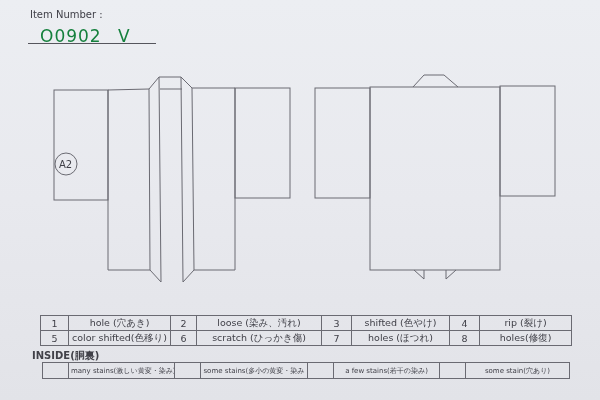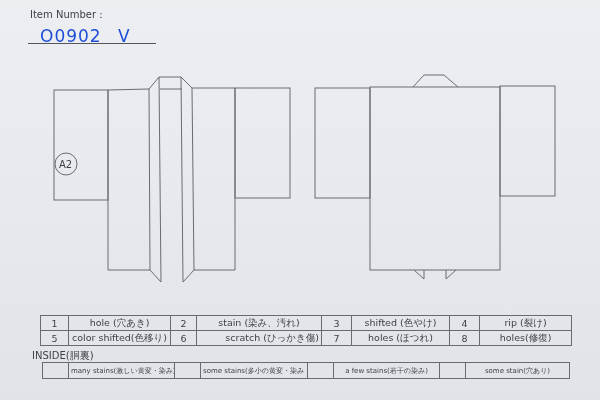--- a/index.html
+++ b/index.html
@@ -4,31 +4,31 @@
 <style>
   html, body { margin:0; padding:0; }
   body {
     width:600px; height:400px; overflow:hidden; position:relative;
     background: linear-gradient(180deg, #eceef2 0%, #e8e9ee 50%, #e2e3e8 100%);
     font-family: "DejaVu Sans", sans-serif;
     color:#3a3a42;
   }
   .abs { position:absolute; }
   #item-label { left:30px; top:9px; font-size:10px; color:#404048; }
-  #item-value { left:40px; top:26px; font-size:17px; letter-spacing:1px; color:#1d4ed8; word-spacing:10px; }
+  #item-value { left:40px; top:26px; font-size:17px; letter-spacing:1px; color:#15803d; word-spacing:10px; }
   #item-underline { left:28px; top:43px; width:128px; height:1px; background:#55555c; }
   svg#drawings { position:absolute; left:0; top:0; }
   .line { stroke:#6a6a72; stroke-width:1; fill:none; }
   table.legend {
     position:absolute; border-collapse:collapse; font-size:9.5px; color:#404048;
     table-layout:fixed;
   }
   table.legend td { border:1px solid #6a6a72; padding:0 2px; height:14px; text-align:center; white-space:nowrap; overflow:hidden; }
   #defects { left:40px; top:315px; width:531px; }
-  #inside-label { left:32px; top:349px; font-size:10px; font-weight:normal; color:#404048; }
+  #inside-label { left:32px; top:349px; font-size:10px; font-weight:bold; color:#404048; }
   #inside { left:42px; top:362px; width:527px; }
   #inside td { height:15px; font-size:7px; }
 </style>
 </head>
 <body>
 
 <div id="item-label" class="abs">Item Number :</div>
 <div id="item-value" class="abs">O0902  V</div>
 <div id="item-underline" class="abs"></div>
 
@@ -77,31 +77,31 @@
     <col style="width:30px">
       <col style="width:98px">
     <col style="width:30px">
       <col style="width:92px">
   </colgroup>
   <tbody>
       <tr>
     <td>1</td>
     <td>hole (穴あき)</td>
     <td>2</td>
-    <td>stain (染み、汚れ)</td>
+    <td>loose (染み、汚れ)</td>
     <td>3</td>
     <td>shifted (色やけ)</td>
     <td>4</td>
     <td>rip (裂け)</td>
   </tr>
   <tr>
     <td>5</td>
     <td style="text-align:center">color shifted(色移り)</td>
     <td>6</td>
-    <td style="text-align:right">scratch (ひっかき傷)</td>
+    <td style="text-align:center">scratch (ひっかき傷)</td>
     <td>7</td>
     <td>holes (ほつれ)</td>
     <td>8</td>
     <td>holes(修復)</td>
   </tr>
 </tbody>
   </table>
 
 <div id="inside-label" class="abs">INSIDE(胴裏)</div>
 
@@ -114,20 +114,20 @@
     <col style="width:26px">
       <col style="width:106px">
     <col style="width:26px">
       <col style="width:104px">
   </colgroup>
   <tbody>
       <tr>
     <td></td>
     <td style="text-align:right">many stains(激しい黄変・染み)</td>
     <td></td>
-    <td style="text-align:left">some stains(多小の黄変・染み</td>
+    <td style="text-align:center">some stains(多小の黄変・染み</td>
     <td></td>
     <td>a few stains(若干の染み)</td>
     <td></td>
     <td>some stain(穴あり)</td>
   </tr>
 </tbody>
   </table>
 
 </body></html>

